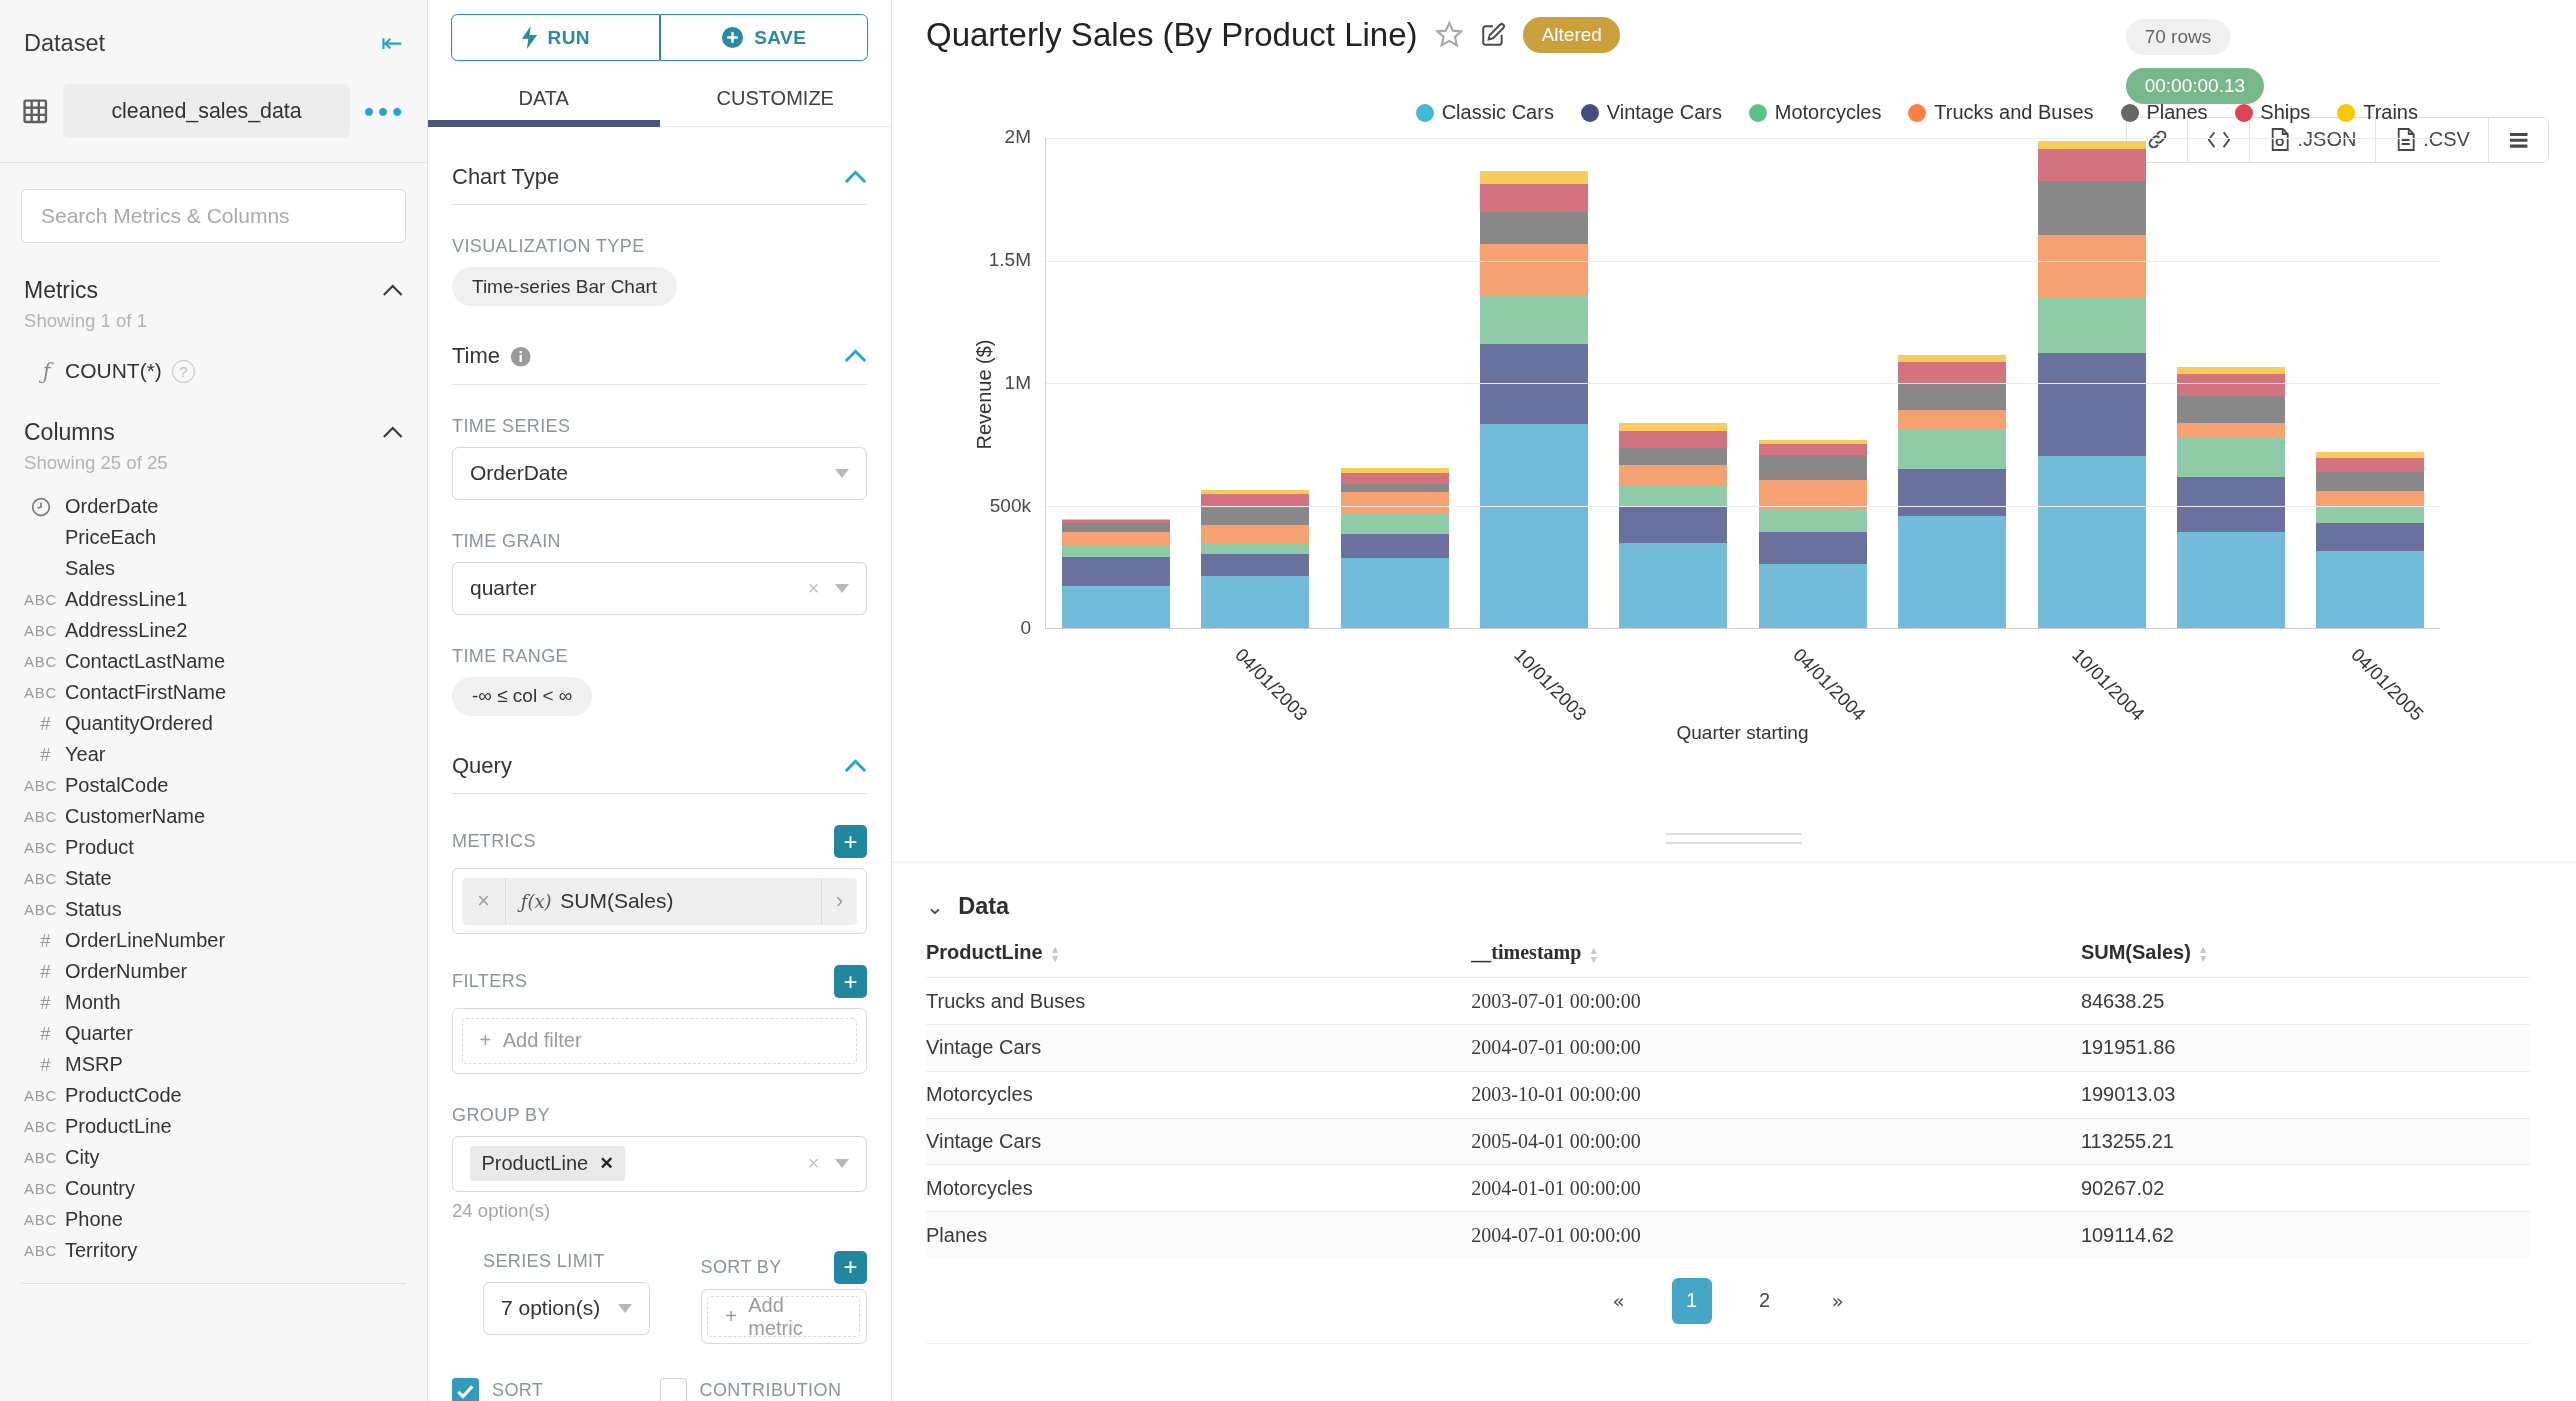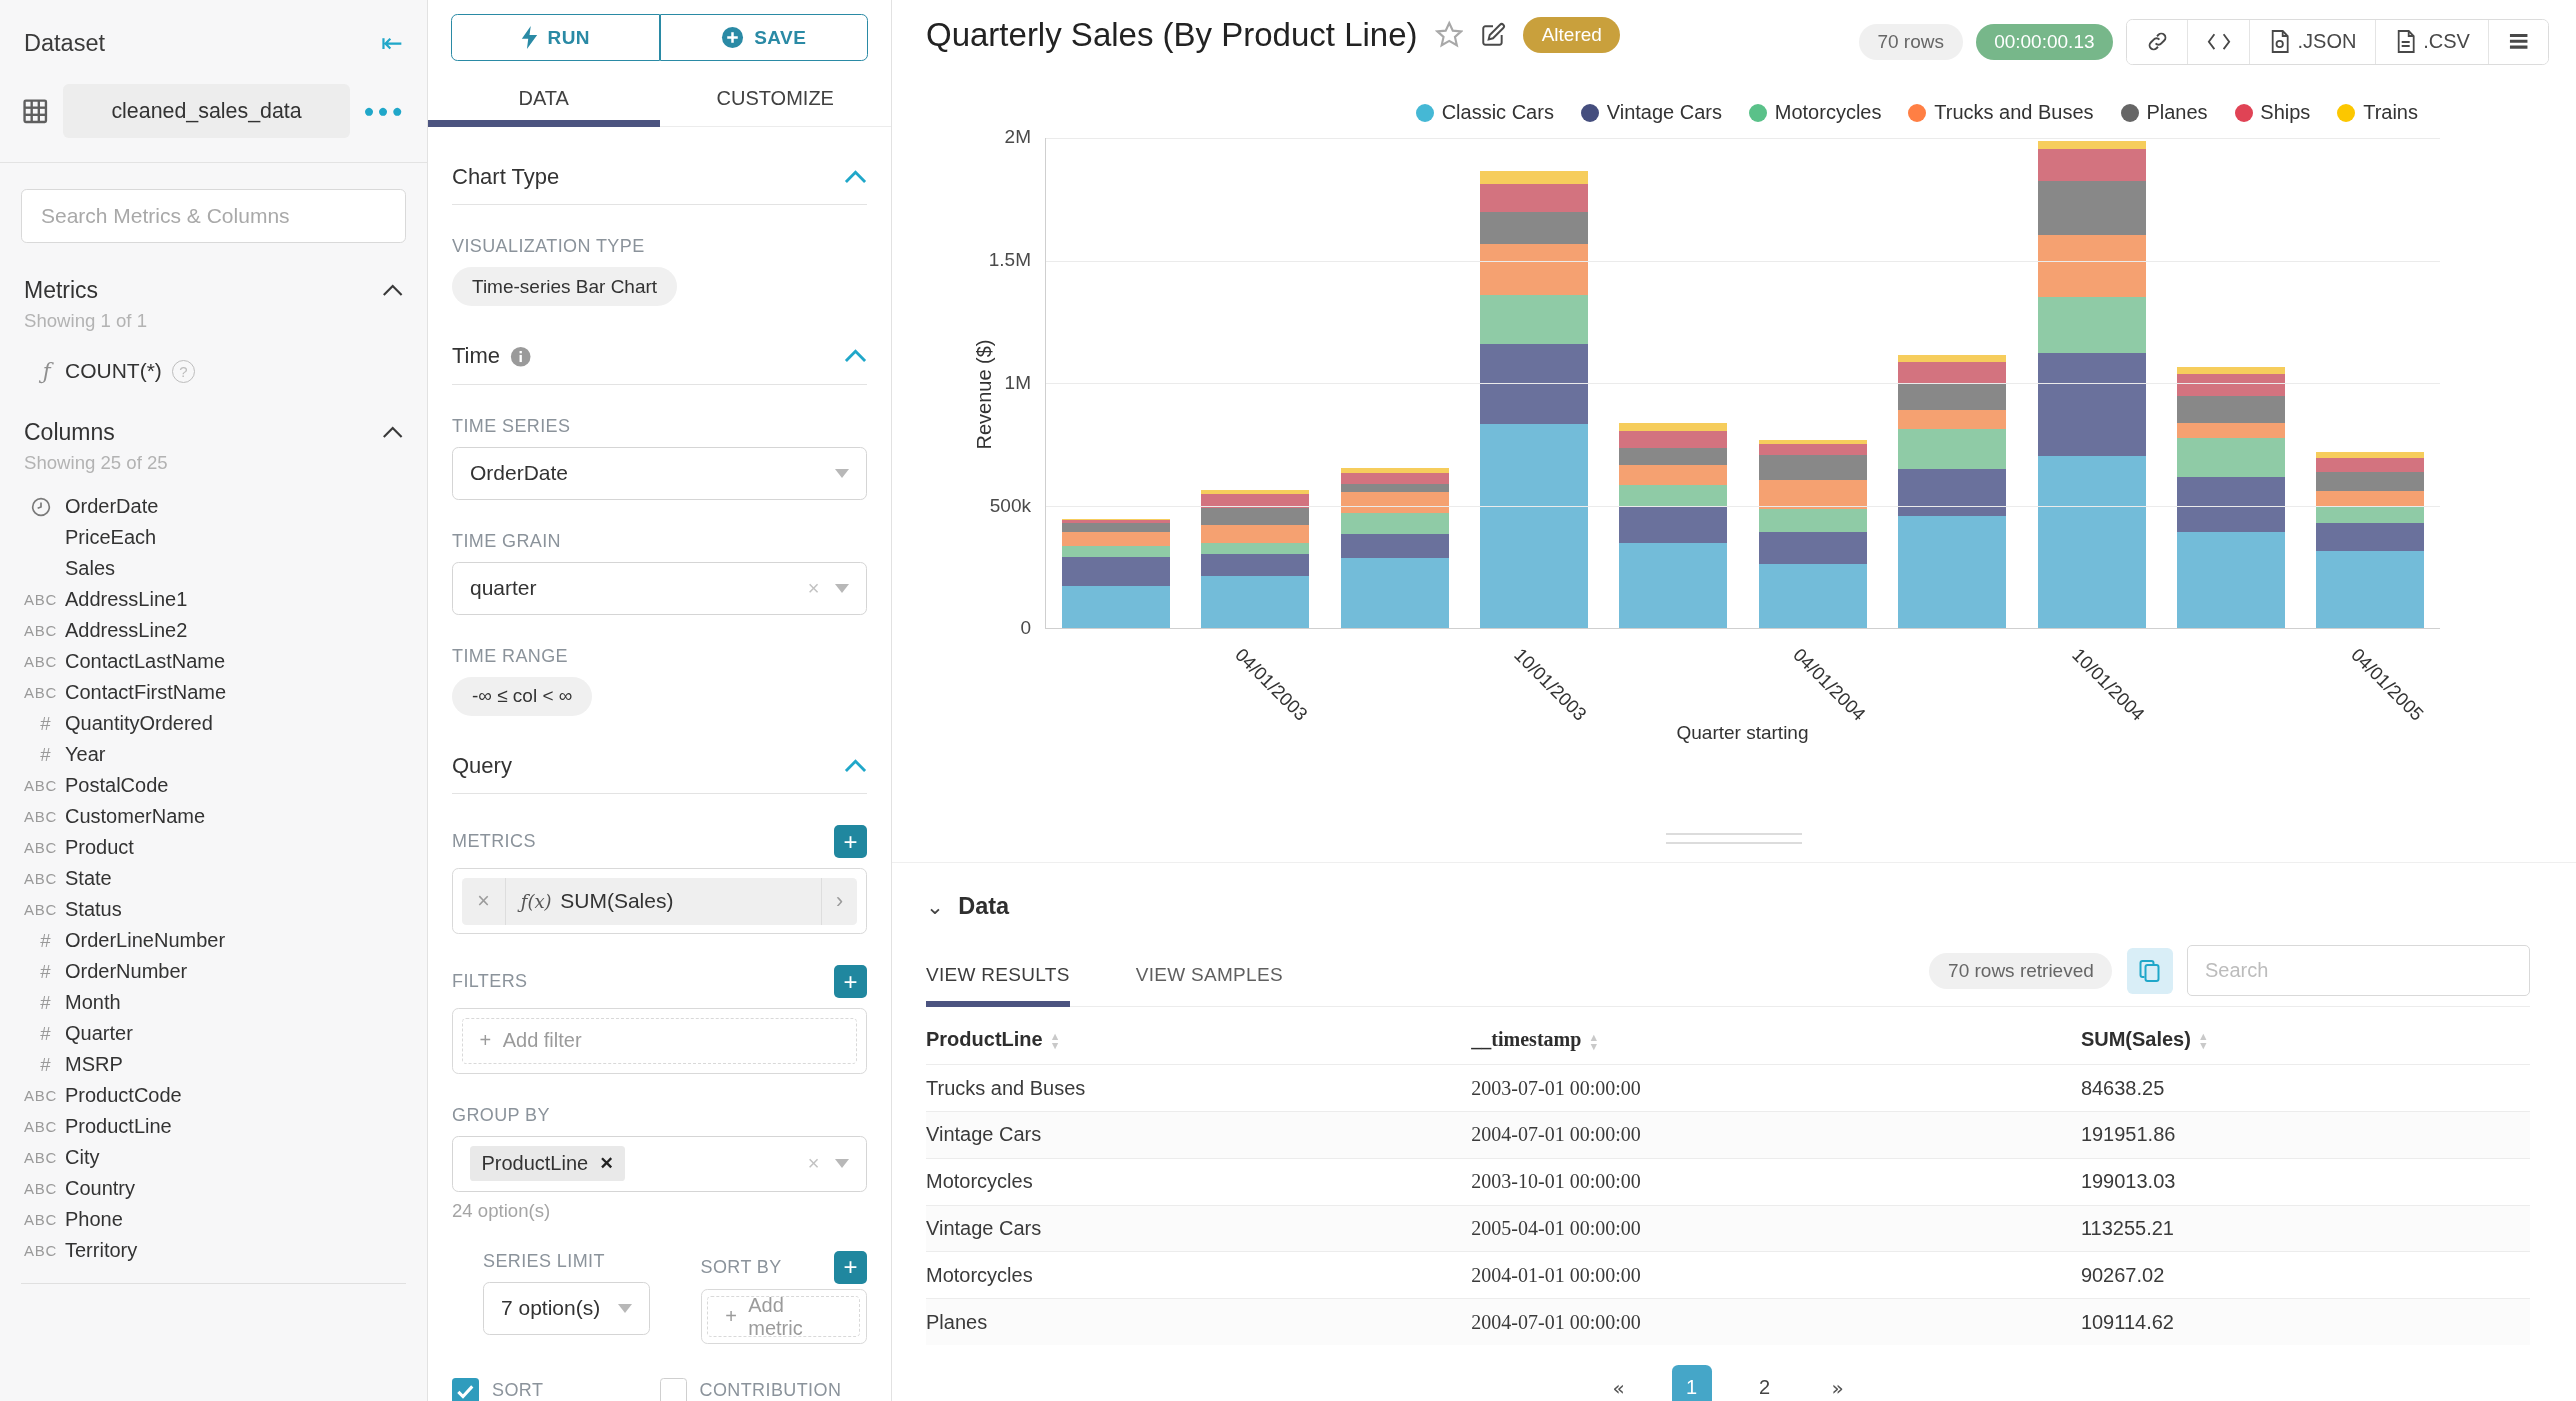--- a/index.html
+++ b/index.html
@@ -74,21 +74,21 @@
   .chkbox.on { background:#2f9cbd; display:flex; align-items:center; justify-content:center; }
   .chkbox.off { border:1.4px solid #cfcfcf; background:#fff; }
   .chk-label { font-size:18px; color:#8b939b; letter-spacing:0.4px; line-height:1.5; }
 
   
   .main { position:absolute; left:892px; top:0; right:0; height:100%; background:#fff; }
   .main-head { position:relative; height:86px; }
   .title-row { position:absolute; left:34px; top:15.7px; display:flex; align-items:center; gap:17px; }
   .chart-title { font-size:33px; color:#222; font-weight:500; }
   .badge { background:#c9a03c; color:#fff; font-size:19px; border-radius:713px; padding:7.1px 18.6px; }
-  .head-right { position:absolute; right:27px; top:18.6px; display:flex; align-items:center; gap:13px; }
+  .head-right { position:absolute; right:27px; top:18.6px; display:flex; align-items:flex-start; gap:13px;flex-direction:column; }
   .hpill { background:#f0f0f0; color:#666; font-size:19px; border-radius:713px; padding:7.1px 18.6px; }
   .hpill.green { background:#77b78a; color:#fff; }
   .btn-group { display:flex; border:0.7px solid #dcdcdc; border-radius:6.4px; overflow:hidden; background:#fff; }
   .btn-group .gbtn { display:flex; align-items:center; gap:7.1px; padding:10px 18.6px; border-right:0.7px solid #e4e4e4; color:#484848; font-size:20px; cursor:pointer; background:#fff; }
   .btn-group .gbtn:last-child { border-right:none; }
 
   .legend { position:absolute; right:158px; top:101px; display:flex; gap:27px; align-items:center; }
   .leg-item { display:flex; align-items:center; gap:7.8px; font-size:20px; color:#333; cursor:pointer; }
   .leg-dot { width:18px; height:18px; border-radius:50%; }
 
@@ -681,34 +681,20 @@
 
     <div class="grab-handle">
         <div></div>
         <div></div>
       </div>
 
     <div class="data-panel">
       <div class="dp-head">
         <span class="chev">⌄</span>
         <span class="t">Data</span>
-      </div>
-      <div class="dp-tabs">
-        <div class="dp-tab active">VIEW RESULTS</div>
-        <div class="dp-tab">VIEW SAMPLES</div>
-        <div class="dp-tools">
-          <span class="hpill">70 rows retrieved</span>
-          <span class="copy-btn">
-            <svg width="23" height="24" viewBox="0 0 22 24" fill="none" stroke="#20a7c9" stroke-width="2">
-                <rect x="7" y="6" width="13" height="16" rx="2"></rect>
-                <path d="M15 6 V4 a2 2 0 0 0 -2 -2 H4 a2 2 0 0 0 -2 2 v12 a2 2 0 0 0 2 2 h2"></path>
-              </svg>
-          </span>
-          <span class="dp-search"><input placeholder="Search" style=""></span>
-        </div>
       </div>
       <table class="results">
         <thead>
             <tr id="res-head">
               <th class="c0"><span>ProductLine</span><span class="sort">▲<br>▼</span></th>
               <th class="c1"><span>__timestamp</span><span class="sort">▲<br>▼</span></th>
               <th class="c2"><span>SUM(Sales)</span><span class="sort">▲<br>▼</span></th>
             </tr>
           </thead>
         <tbody id="res-body">

